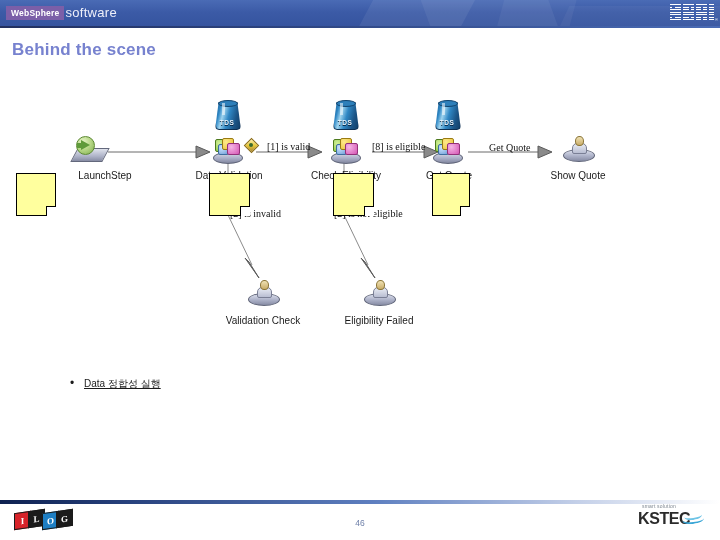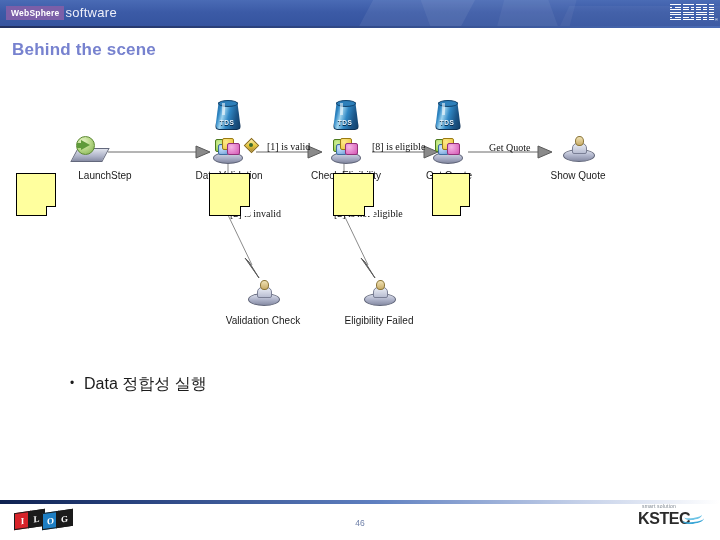--- a/index.html
+++ b/index.html
@@ -194,23 +194,24 @@
   }
 
   
   .body-block{position:absolute;left:50px;top:370px;width:560px;}
   .tds-head{
     font-size:14.5px;font-weight:bold;color:#000;
     font-family:"Liberation Sans",sans-serif;letter-spacing:.1px;
   }
   .bullets{margin:3px 0 0 0;padding:0;list-style:none;}
   .bullets li{
-    font-size:16px;color:#1b1b1b;line-height:21px;
+    font-size:10px;color:#1b1b1b;line-height:21px;
     padding-left:34px;position:relative;
     font-family:"Liberation Sans",sans-serif;
+    text-decoration:underline;
   }
   .bullets li::before{
     content:"•";position:absolute;left:20px;top:0;color:#1b1b1b;font-size:12px;
   }
 
   
   .foot-rule{
     position:absolute;left:0;top:500px;width:720px;height:4px;
     background:linear-gradient(90deg,#0e2150 0%,#28427e 18%,#5e7fc0 52%,#c3cfe8 80%,#ffffff 100%);
   }

